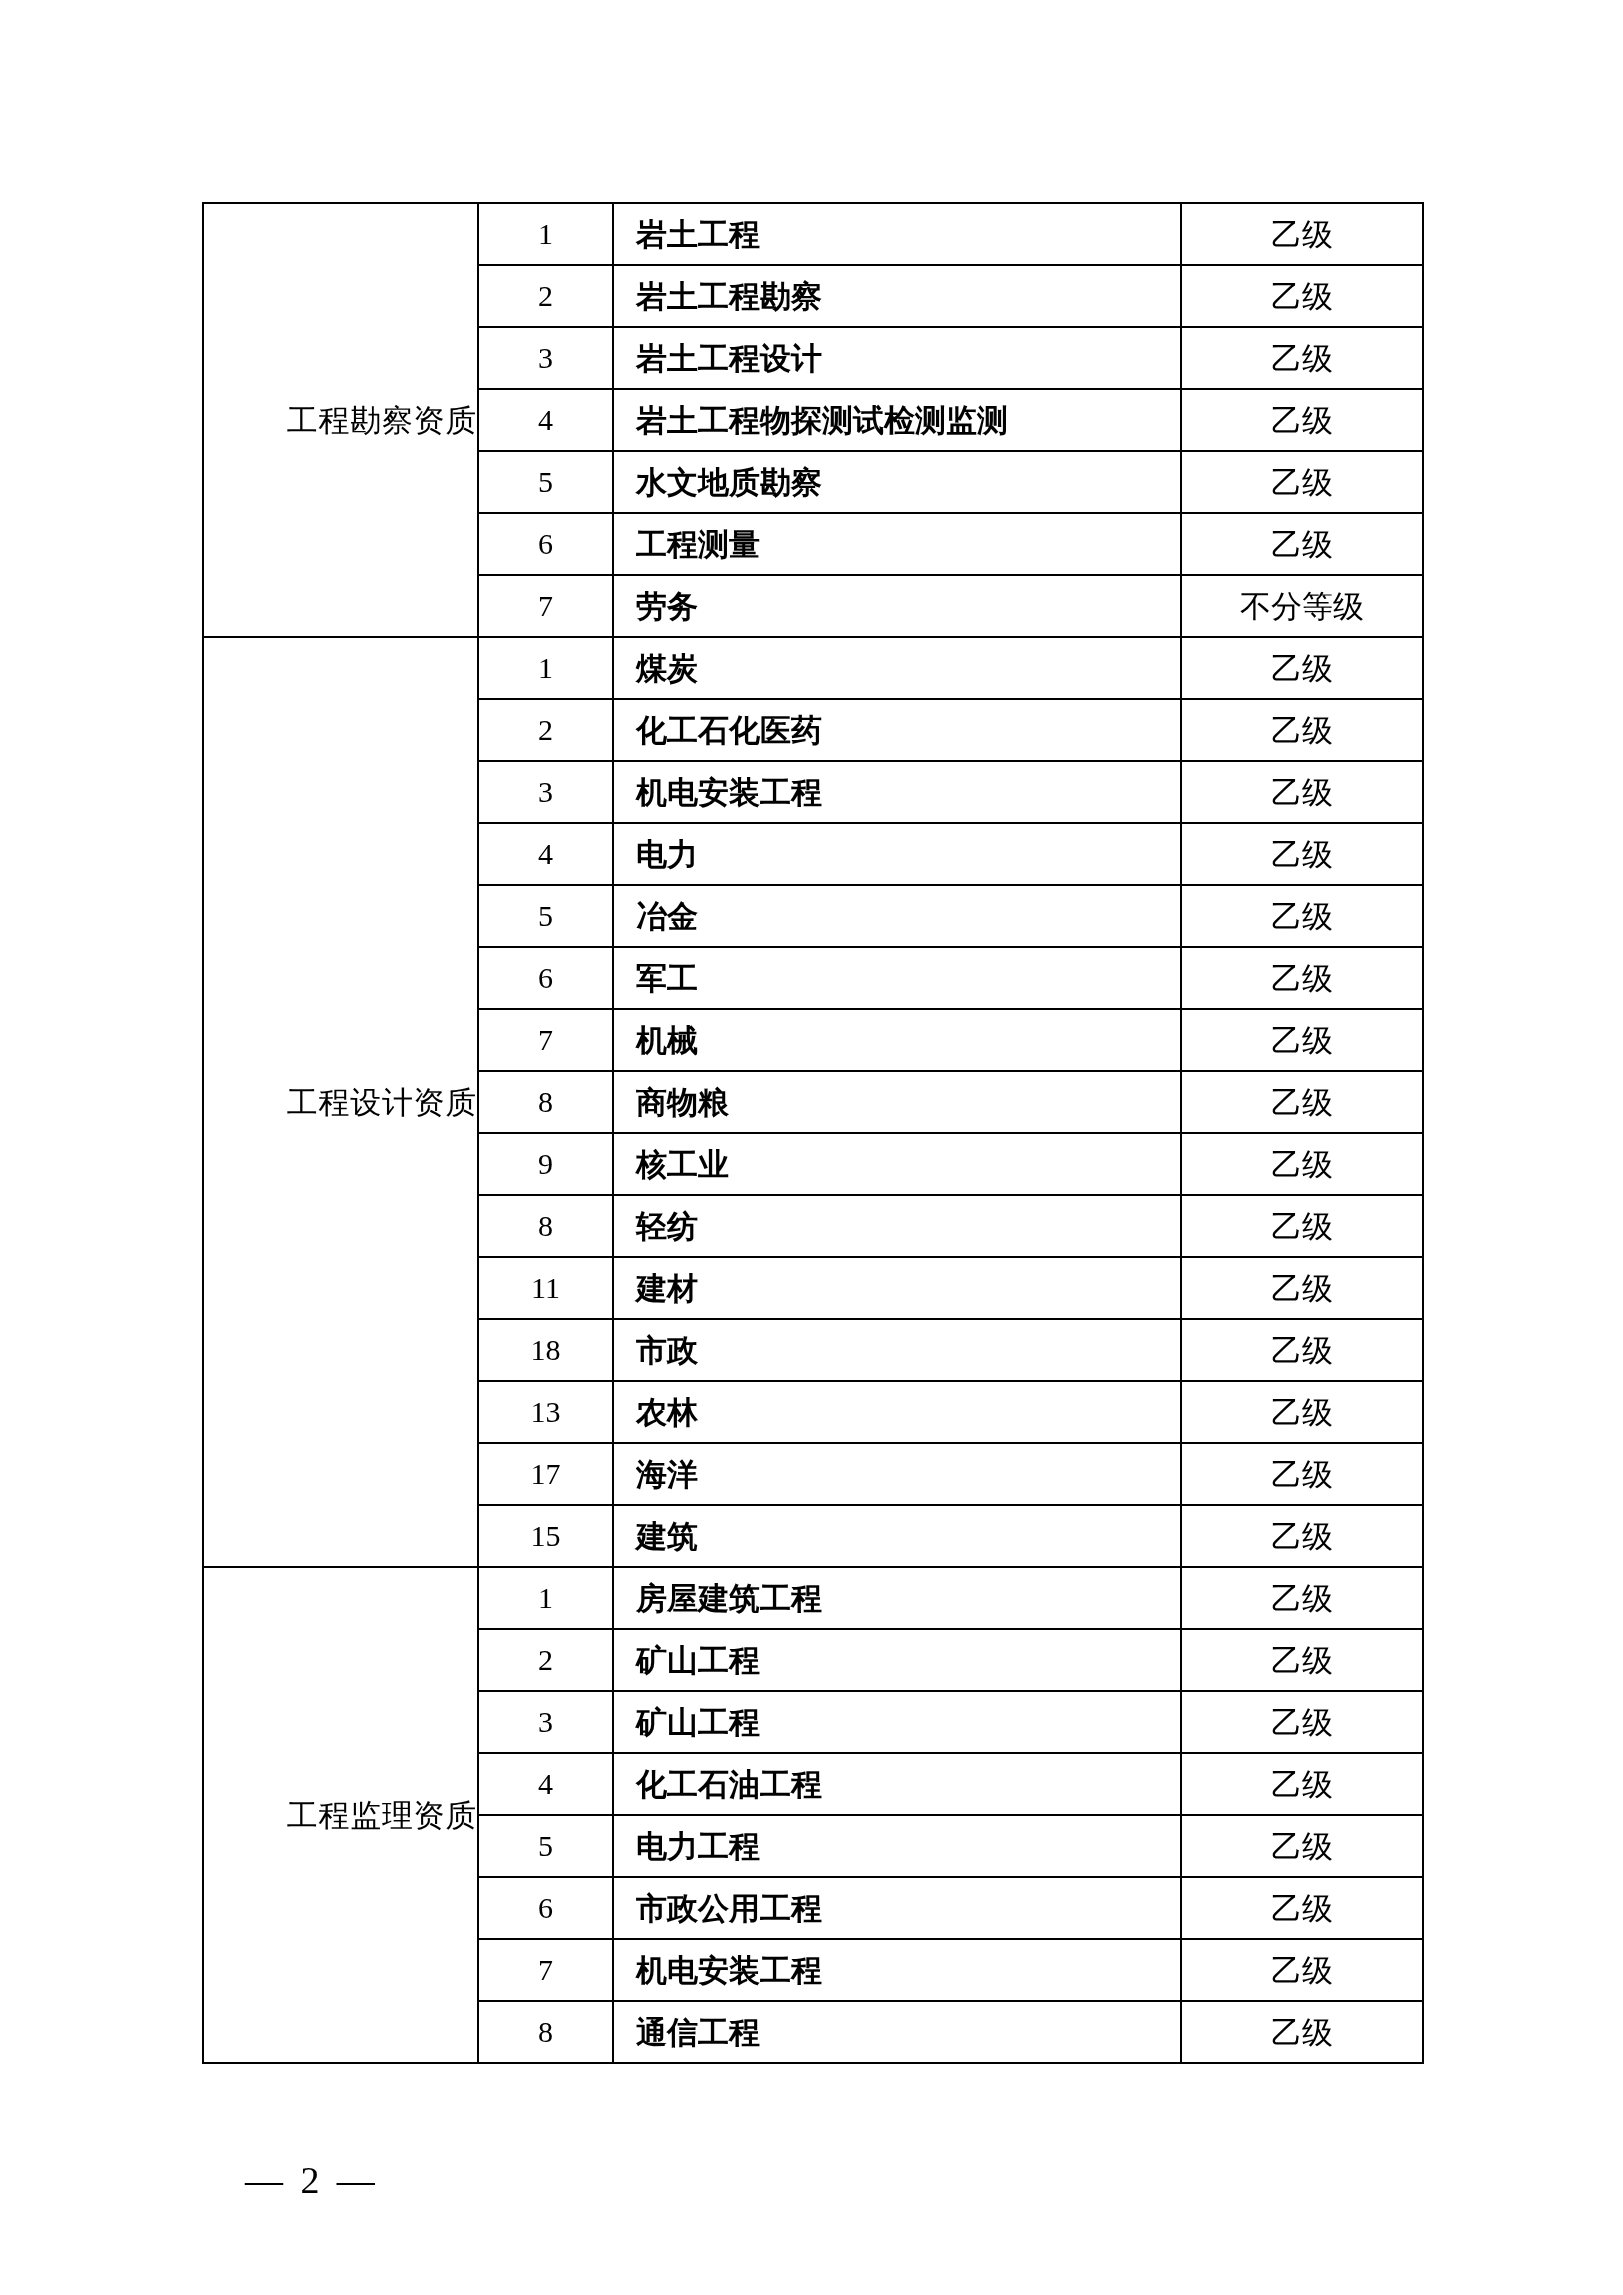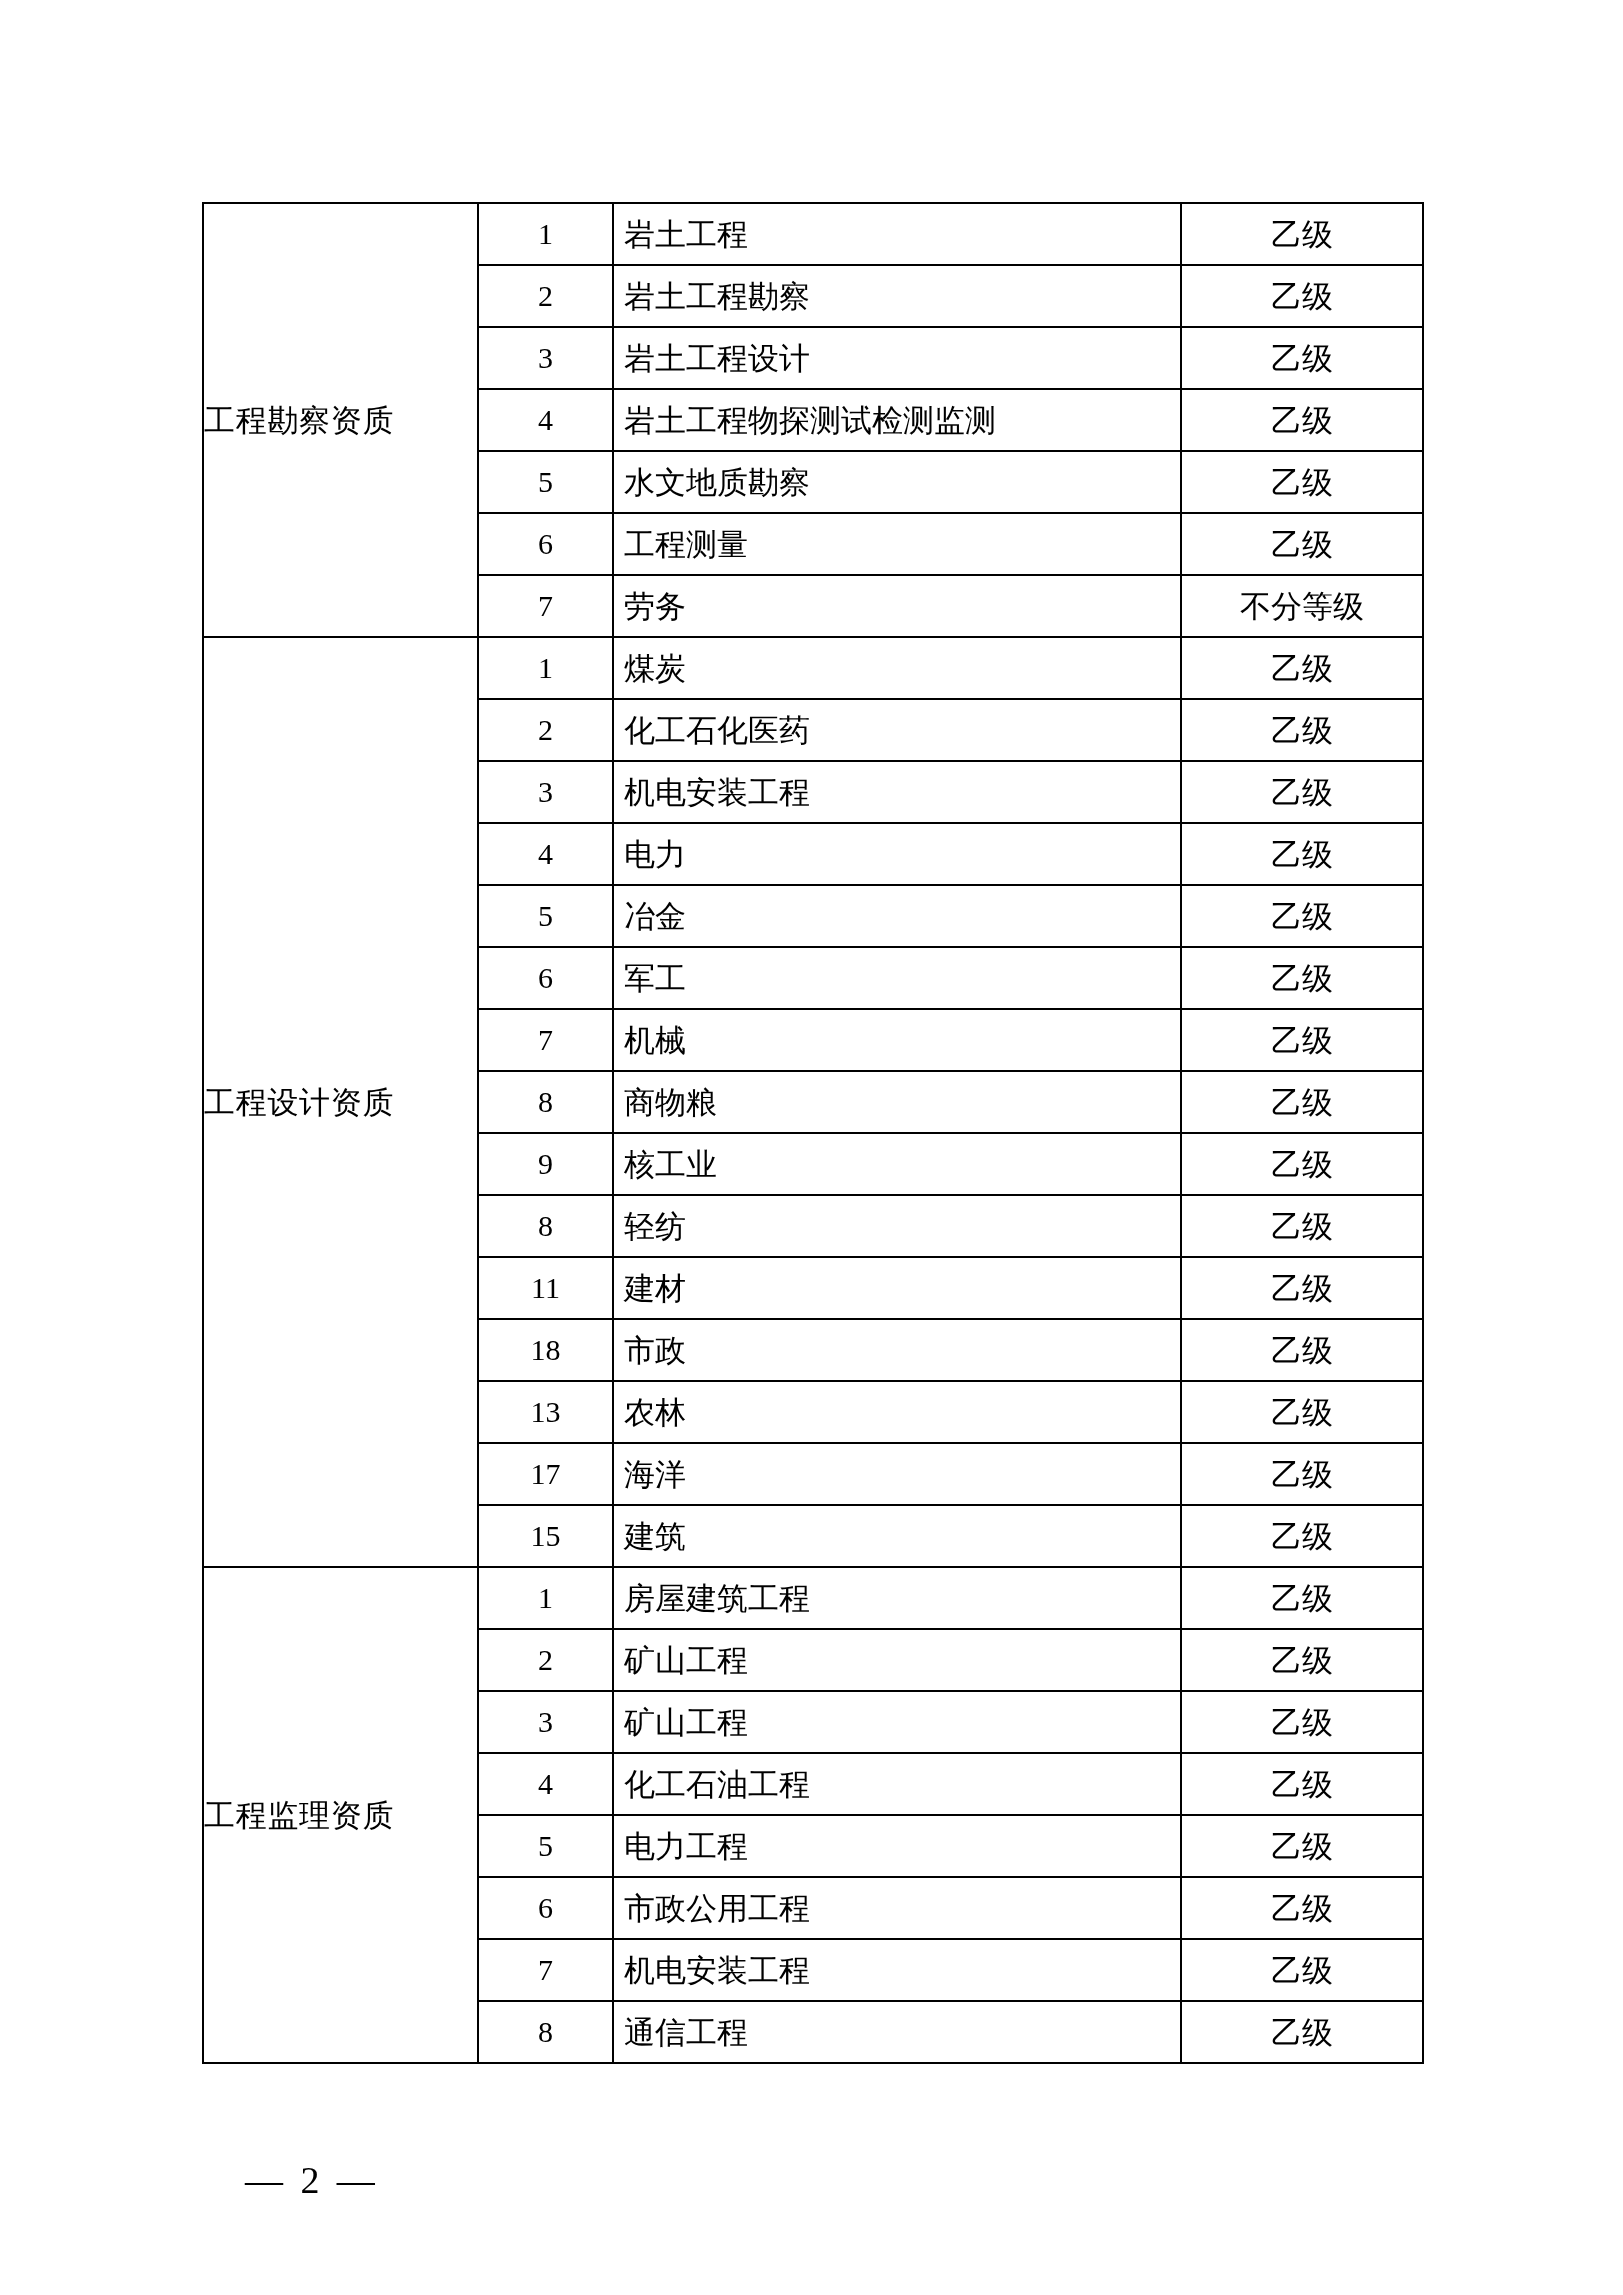--- a/index.html
+++ b/index.html
@@ -32,30 +32,31 @@
     line-height: 1;
     padding: 0;
     vertical-align: middle;
     overflow: hidden;
   }
   .col-cat   { width: 275px; }
   .col-num   { width: 135px; }
   .col-item  { width: 568px; }
   .col-level { width: 242px; }
   td.cat {
-    text-align: left;
+    text-align: right;
     letter-spacing: 0.7px;
   }
   td.num {
     text-align: center;
     font-size: 30px;
   }
   td.item {
     text-align: left;
-    padding-left: 10px;
+    padding-left: 22px;
+    font-weight: bold;
   }
   td.level {
     text-align: center;
   }
   .footer {
     position: absolute;
     left: 245px;
     top: 2161px;
     font-size: 38px;
     line-height: 1;

